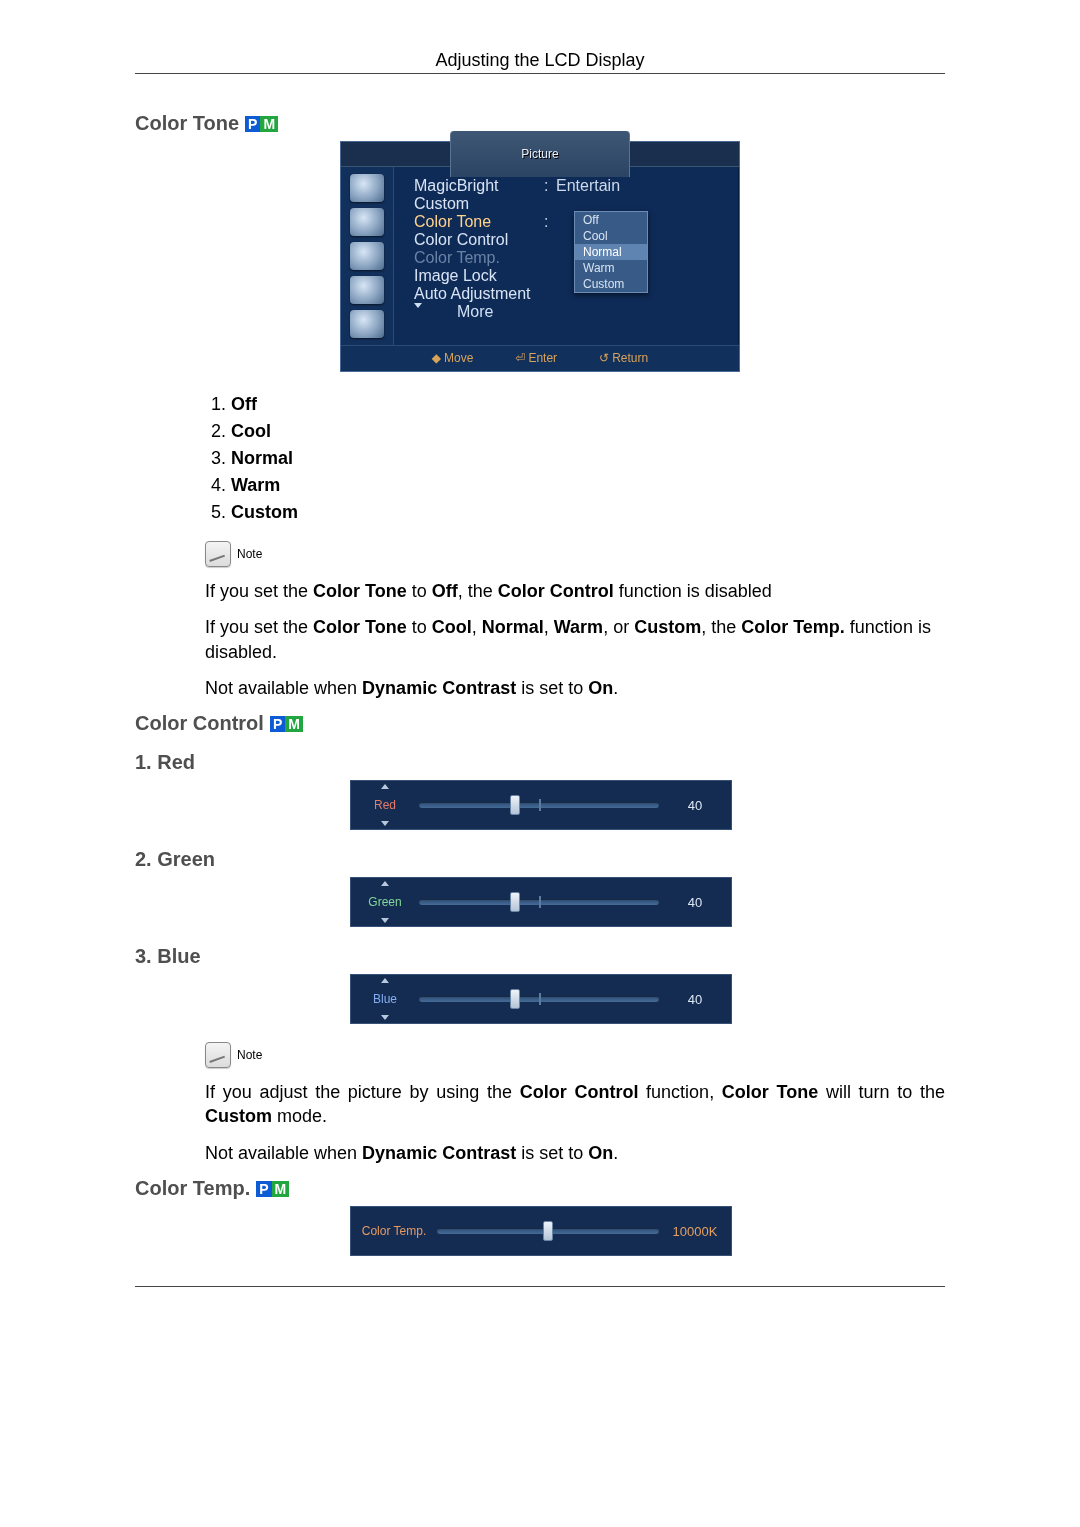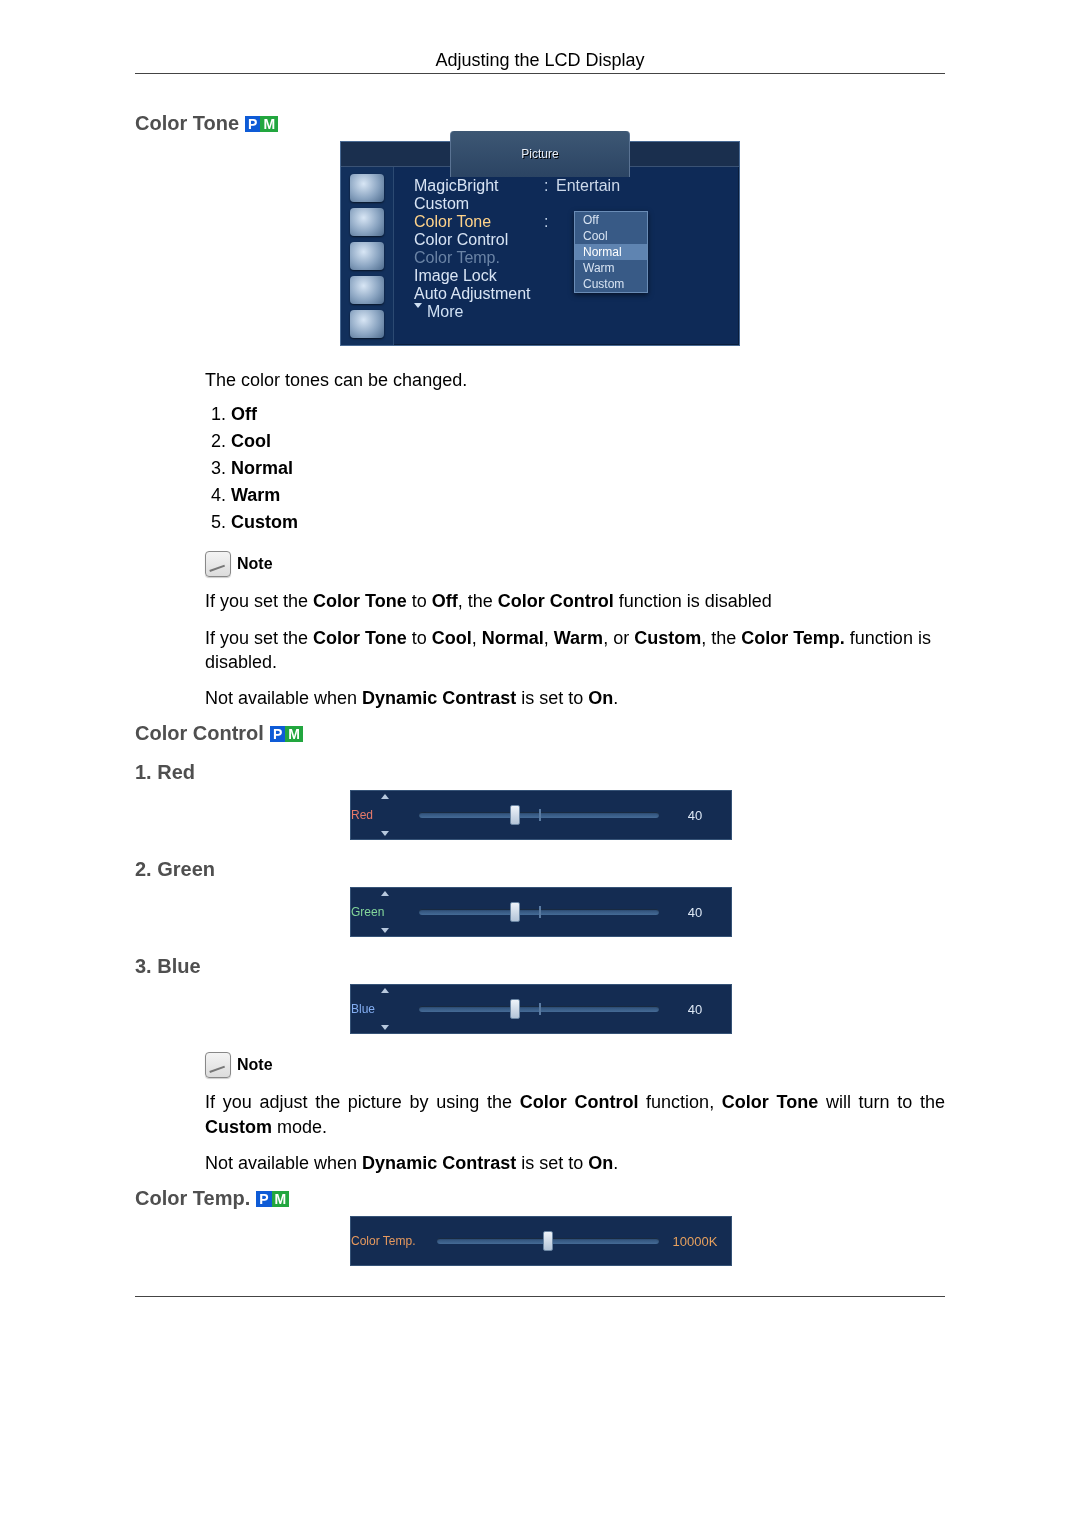--- a/index.html
+++ b/index.html
@@ -87,22 +87,22 @@
   }
   .note-icon::before {
     content: "";
     position: absolute;
     inset: 4px;
     border-bottom: 2px solid #777;
     transform: rotate(-20deg);
     transform-origin: left bottom;
   }
   .note-label {
-    font-size: 16px;
-    font-weight: bold;
+    font-size: 12px;
+    font-weight: normal;
   }
   .sub-heading {
     font-size: 20px;
     font-weight: bold;
     color: #4f4f4f;
     margin: 16px 0 6px 0;
   }
 
   
   .osd {
@@ -181,21 +181,21 @@
     font-size: 12px;
   }
   .osd-value-list .opt {
     padding: 1px 8px;
     color: #d7e3f2;
   }
   .osd-value-list .opt.sel {
     background: #5f84b1;
     color: #fff;
   }
-  .osd-more { color: #cfe0f3; }
+  .osd-more { color: #cfe0f3; gap: 30px; }
   .osd-more .tri {
     display: inline-block;
     width: 0; height: 0;
     border-left: 4px solid transparent;
     border-right: 4px solid transparent;
     border-top: 5px solid #cfe0f3;
     margin-right: 5px;
     vertical-align: 1px;
   }
   .osd-footer {
@@ -216,21 +216,21 @@
     height: 48px;
     margin: 6px 0 18px 145px;
     background: #142c52;
     border: 1px solid #365377;
     display: flex;
     align-items: center;
     color: #d7e3f2;
   }
   .slider-name-col {
     width: 68px;
-    text-align: left;
+    text-align: center;
     font-size: 12px;
     position: relative;
   }
   .slider-name-col .up, .slider-name-col .dn {
     position: absolute;
     left: 50%; transform: translateX(-50%);
     width: 0; height: 0;
     border-left: 4px solid transparent;
     border-right: 4px solid transparent;
   }
@@ -338,24 +338,28 @@
 
         <div class="osd-value-list">
           <div class="opt">Off</div>
           <div class="opt">Cool</div>
           <div class="opt sel">Normal</div>
           <div class="opt">Warm</div>
           <div class="opt">Custom</div>
         </div>
       </div>
     </div>
+    <div class="osd-footer">
+      <div class="fitem"><span class="glyph">◆</span><span>Move</span></div>
+      <div class="fitem"><span class="glyph">⏎</span><span>Enter</span></div>
+      <div class="fitem"><span class="glyph">↺</span><span>Return</span></div>
+    </div>
   </div>
 
   <div class="indent">
-    <p class="body-text">The color tones can be changed.</p>
     <ol class="ol">
       <li><b>Off</b></li>
       <li><b>Cool</b></li>
       <li><b>Normal</b></li>
       <li><b>Warm</b></li>
       <li><b>Custom</b></li>
     </ol>
 
     <div class="note-row">
       <span class="note-icon"></span>

